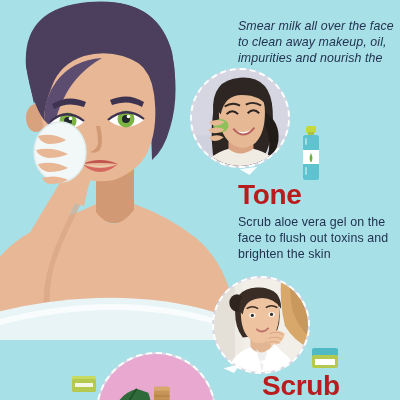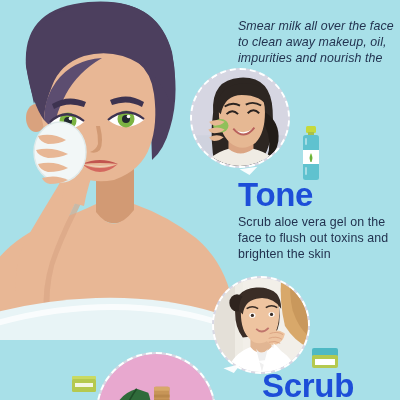--- a/index.html
+++ b/index.html
@@ -22,22 +22,22 @@
     color:#22324f;
     font-size:12.4px;
     line-height:16.2px;
     letter-spacing:0.1px;
     width:160px;
   }
   #desc-cleanse { left:238px; top:18px;font-style:italic; }
   #desc-tone    { left:238px; top:214px; }
   .step-title {
     position:absolute;
-    color:#1d4ed8;
-    font-size:33px;
+    color:#b91c1c;
+    font-size:28px;
     font-weight:bold;
     letter-spacing:-0.3px;
     line-height:30px;
   }
   #title-tone  { left:238px; top:180px; }
   #title-treat { left:262px; top:371px; }
   
   .photo-circle {
     position:absolute;
     border-radius:50%;

